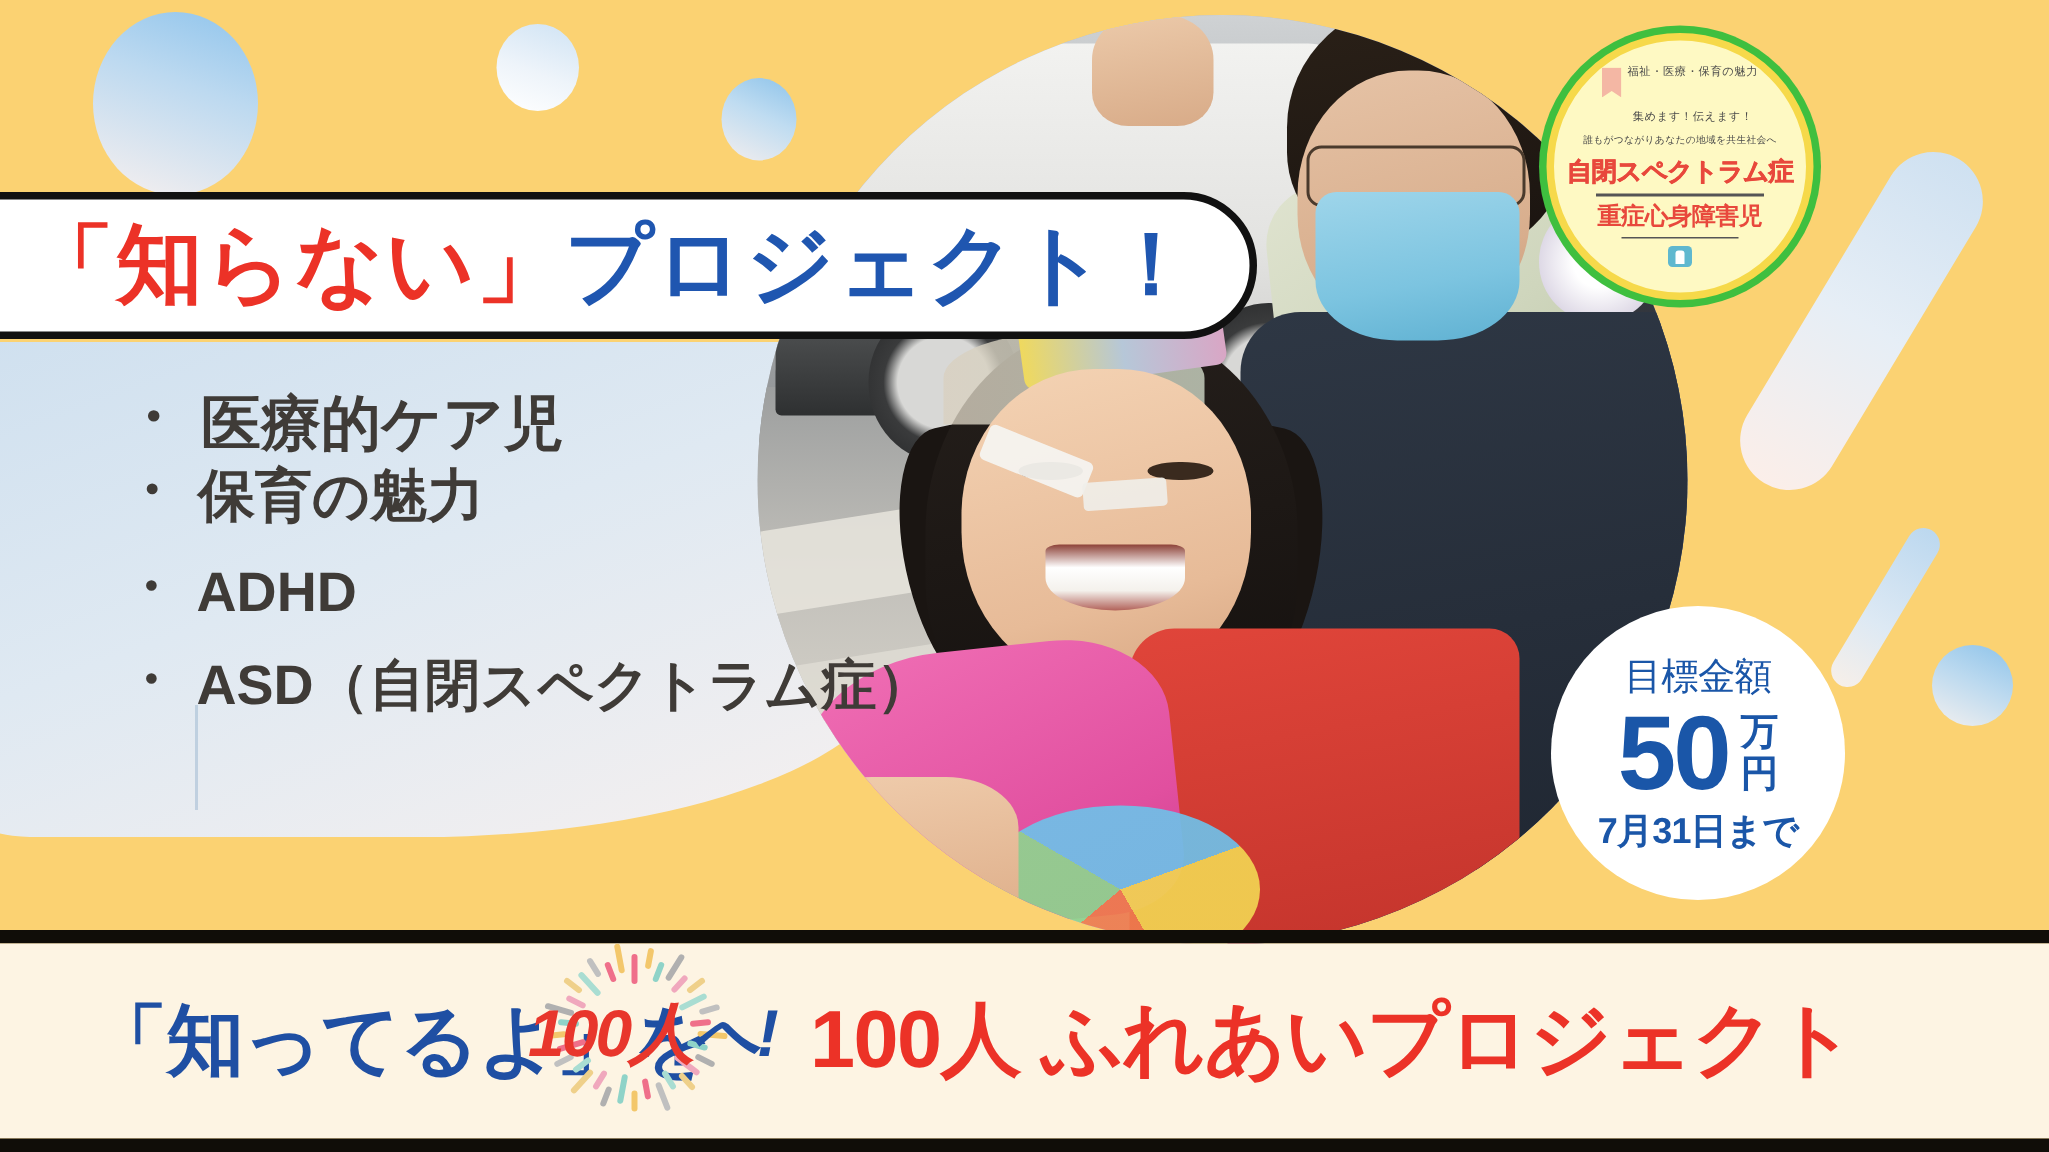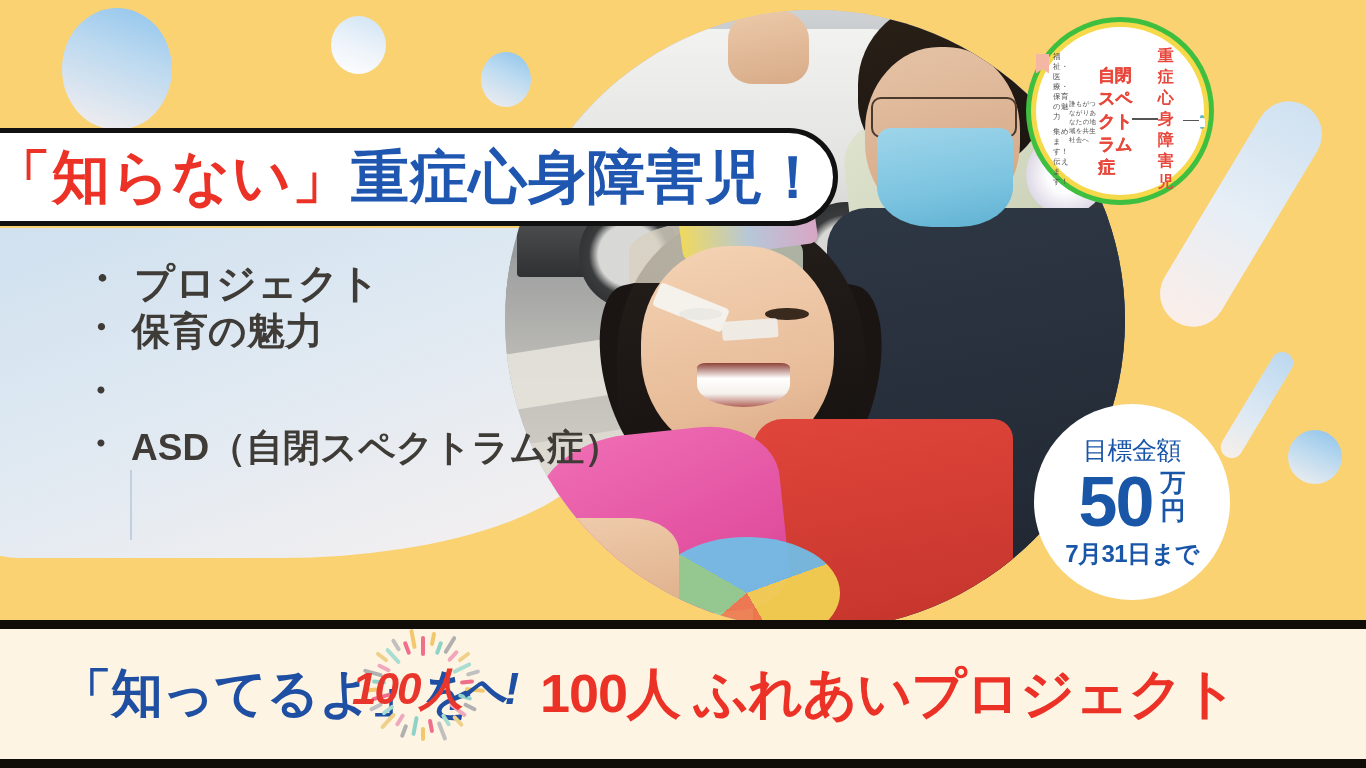--- a/index.html
+++ b/index.html
@@ -159,36 +159,36 @@
   }
   .bullet .dot{margin-right:12px;line-height:1;}
   .b-lg{font-size:40px;line-height:1.25;}
   .b-md{font-size:38px;line-height:1.25;}
   .b-sm{font-size:37px;line-height:1.25;}
   .bullet-gap{height:16px;}
 
   
   .logo{
     position:absolute;left:1031px;top:22px;width:178px;height:178px;
-    border-radius:50%;background:#ffffff;
+    border-radius:50%;background:#fef9c3;
     border:5px solid #f6d94a;
     box-shadow:0 0 0 5px #3fbf3f;
     box-sizing:border-box;
-    display:flex;flex-direction:row;align-items:center;
+    display:flex;flex-direction:column;align-items:center;
     padding-top:16px;
   }
   .logo-top{display:flex;align-items:flex-start;gap:4px;}
   .logo-bookmark{
     width:13px;height:20px;background:#f4b7a4;
     clip-path:polygon(0 0,100% 0,100% 100%,50% 78%,0 100%);
     margin-top:2px;flex:none;
   }
   .logo-lines{display:flex;flex-direction:column;align-items:center;}
   .logo-line1{font-size:7.5px;color:#4a4a4a;letter-spacing:.4px;}
-  .logo-line2{font-size:7.5px;color:#4a4a4a;margin-top:5px;letter-spacing:.4px;}
+  .logo-line2{font-size:7.5px;color:#4a4a4a;margin-top:20px;letter-spacing:.4px;}
   .logo-line3{font-size:6.5px;color:#4a4a4a;margin-top:6px;letter-spacing:.2px;}
   .logo-main{
     font-size:17px;font-weight:bold;color:#e8483c;margin-top:5px;letter-spacing:-.5px;
     -webkit-text-stroke:.4px #e8483c;
   }
   .logo-hr{width:112px;height:1.5px;background:#555;margin:3px 0;}
   .logo-sub{font-size:16px;font-weight:bold;color:#e8483c;letter-spacing:-.3px;}
   .logo-hr2{width:78px;height:1.5px;background:#555;margin-top:3px;}
   .logo-house{
     margin-top:5px;width:16px;height:14px;background:#5fb8cf;
@@ -200,21 +200,21 @@
   }
 
   
   .goal{
     position:absolute;left:1034px;top:404px;width:196px;height:196px;
     border-radius:50%;background:#ffffff;
     display:flex;flex-direction:column;align-items:center;justify-content:center;
     color:#1a56a8;
   }
   .goal-label{font-size:25px;font-weight:normal;letter-spacing:-.5px;}
-  .goal-amount-row{display:flex;align-items:flex-start;margin:2px 0 2px;}
+  .goal-amount-row{display:flex;align-items:center;margin:2px 0 2px;}
   .goal-number{font-size:70px;font-weight:bold;line-height:.95;letter-spacing:-2px;}
   .goal-unit{display:flex;flex-direction:column;margin-left:8px;font-size:25px;font-weight:bold;line-height:1.1;}
   .goal-deadline{font-size:24px;font-weight:bold;letter-spacing:-.5px;}
   .rule-black{position:absolute;left:0;width:100%;background:#100d08;}
   .rule-a{top:620px;height:9px;}
   .rule-b{top:759px;height:9px;}
 
   
   .banner{
     position:absolute;left:0;top:629px;width:100%;height:130px;
@@ -286,35 +286,36 @@
     <div class="ph ph-tube"></div>
     <div class="ph ph-tube2"></div>
     <div class="ph ph-mouth"></div>
     <div class="ph ph-red-shirt"></div>
     <div class="ph ph-pink"></div>
     <div class="ph ph-ball"></div>
     <div class="ph ph-hands"></div>
   </div>
 
   <div class="headline">
-    <div class="headline-text"><span class="hl-red">「知らない」</span><span>重症心身障害児！</span></div>
+    <div class="headline-text"><span class="hl-red">「知らない」</span><span>プロジェクト！</span></div>
   </div>
 
   <div class="bullets">
     <div class="bullet b-lg">
       <span class="dot">・</span>
-      <span>プロジェクト</span>
+      <span>医療的ケア児</span>
     </div>
     <div class="bullet b-md">
       <span class="dot">・</span>
       <span>保育の魅力</span>
     </div>
     <div class="bullet-gap"></div>
     <div class="bullet b-sm">
       <span class="dot">・</span>
+      <span>ADHD</span>
     </div>
     <div class="bullet-gap"></div>
     <div class="bullet b-sm">
       <span class="dot">・</span>
       <span>ASD（自閉スペクトラム症）</span>
     </div>
   </div>
 
   <div class="logo">
     <div class="logo-top">

